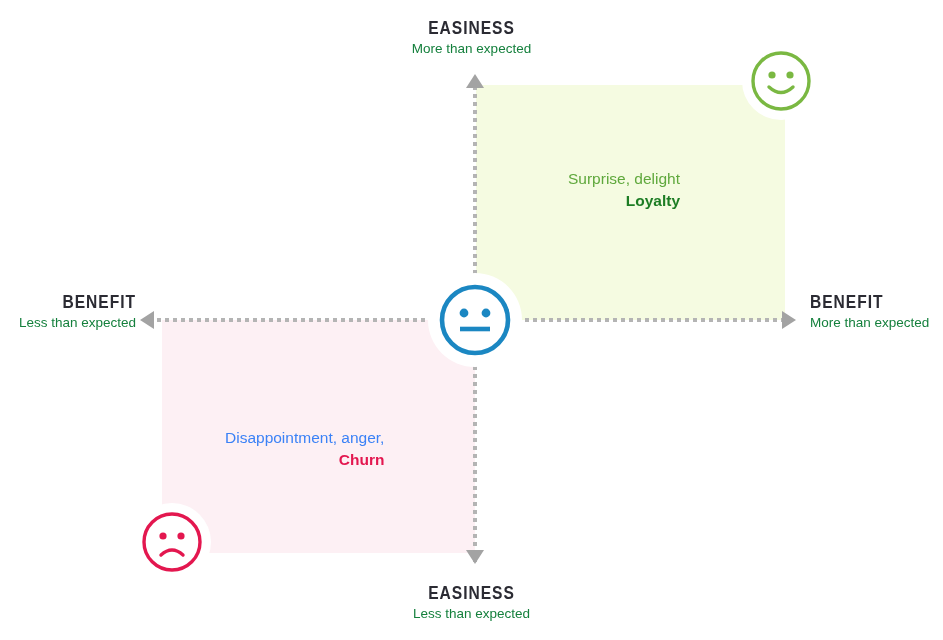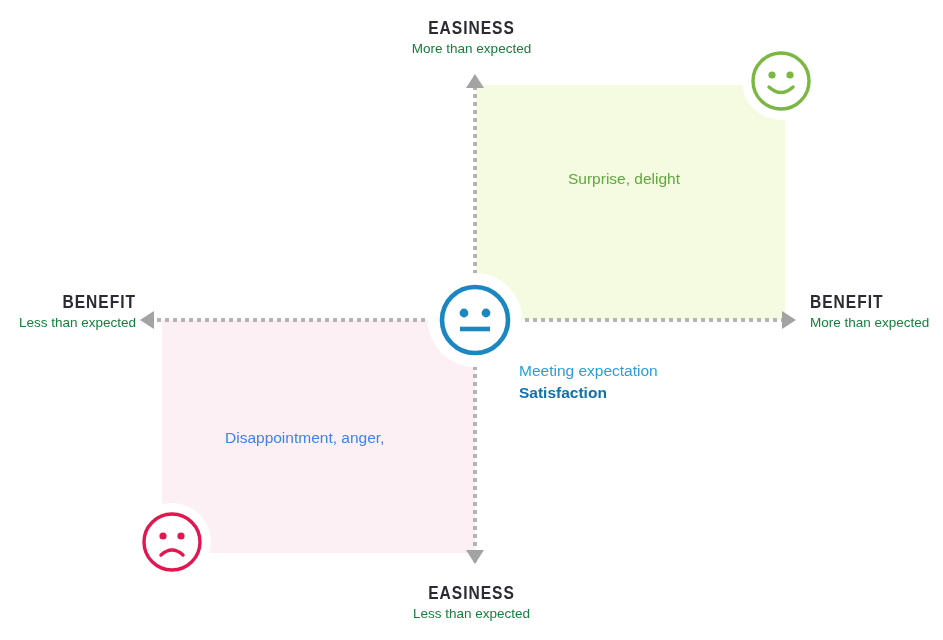--- a/index.html
+++ b/index.html
@@ -117,20 +117,21 @@
   #label-benefit-left { left: 0px; top: 292px; width: 136px; text-align: right; }
   #label-benefit-left .axis-title { transform-origin: right center; }
   #label-benefit-right { left: 810px; top: 292px; width: 133px; text-align: left; }
   #label-benefit-right .axis-title { transform-origin: left center; }
 
   
   .annot {
     position: absolute;
     white-space: nowrap;
     line-height: 1.42;
+    text-align: right;
   }
   .annot .annot-top {
     font-size: 15.5px;
     font-weight: 400;
   }
   .annot .annot-bottom {
     font-size: 15.5px;
     font-weight: 700;
   }
   #annot-loyalty { left: 568px; top: 168px; }
@@ -188,29 +189,27 @@
     <div class="axis-sub">Less than expected</div>
   </div>
 
   <div class="axis-label" id="label-benefit-right">
     <div class="axis-title">BENEFIT</div>
     <div class="axis-sub">More than expected</div>
   </div>
 
   <div class="annot" id="annot-loyalty">
     <div class="annot-top">Surprise, delight</div>
-  </div>
-
-  <div class="annot" id="annot-satisfaction">
-    <div class="annot-top">Meeting expectation</div>
-    <div class="annot-bottom">Satisfaction</div>
-  </div>
+    <div class="annot-bottom">Loyalty</div>
+  </div>
+
 
   <div class="annot" id="annot-churn">
     <div class="annot-top">Disappointment, anger,</div>
+    <div class="annot-bottom">Churn</div>
   </div>
 
   <div class="face-wrap" id="face-happy">
     <svg width="64" height="64" viewBox="0 0 64 64">
       <circle cx="32" cy="32" r="28" fill="none" stroke="#7ab842" stroke-width="3.4"></circle>
       <circle cx="23" cy="26" r="3.6" fill="#7ab842"></circle>
       <circle cx="41" cy="26" r="3.6" fill="#7ab842"></circle>
       <path d="M20 38 Q32 49 44 38" fill="none" stroke="#7ab842" stroke-width="3.4" stroke-linecap="round"></path>
     </svg>
   </div>

